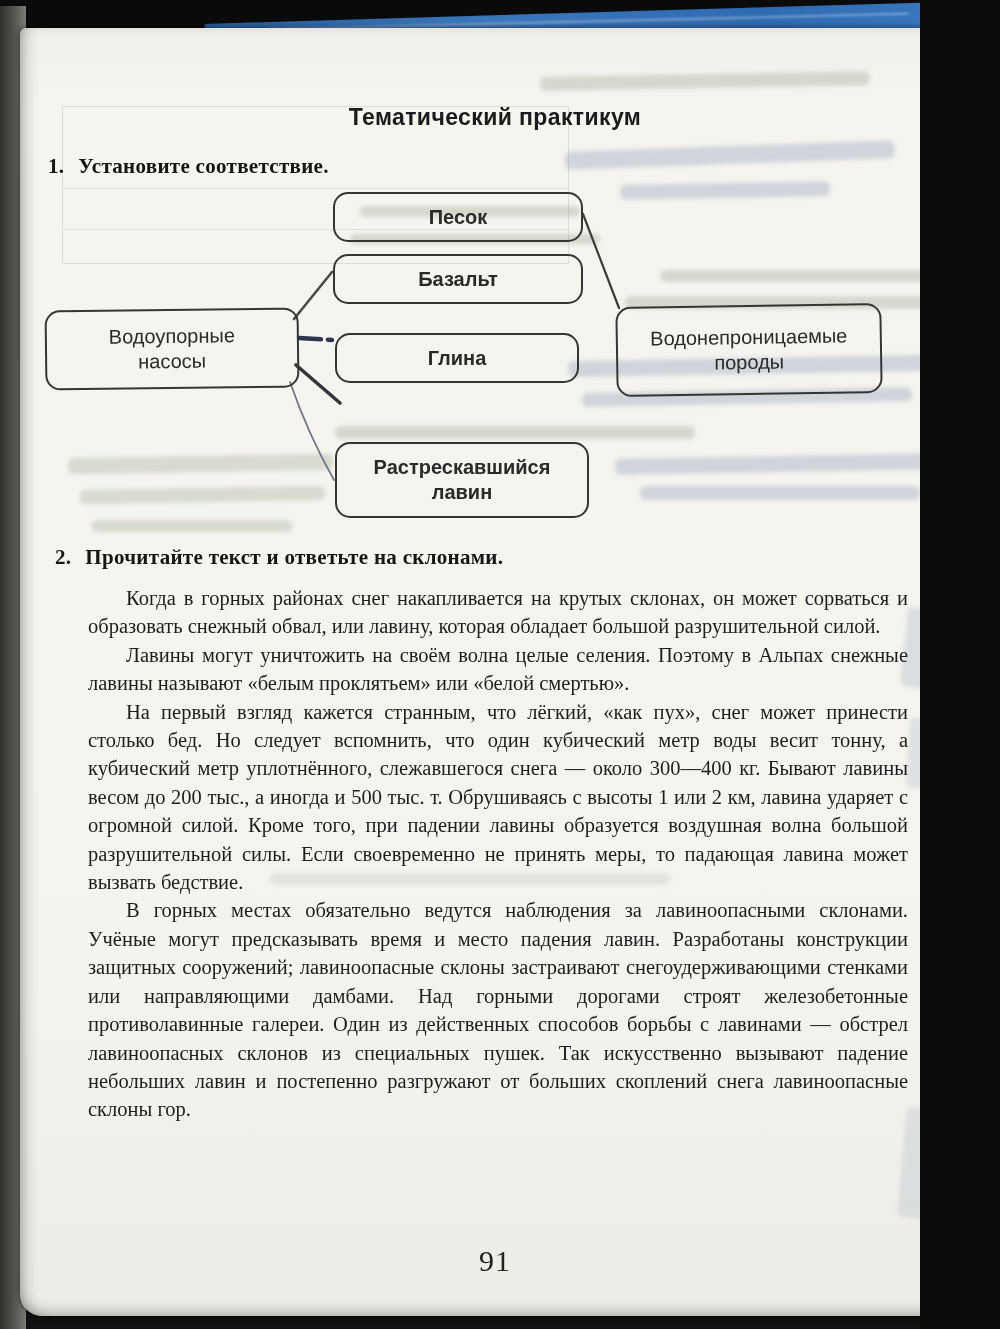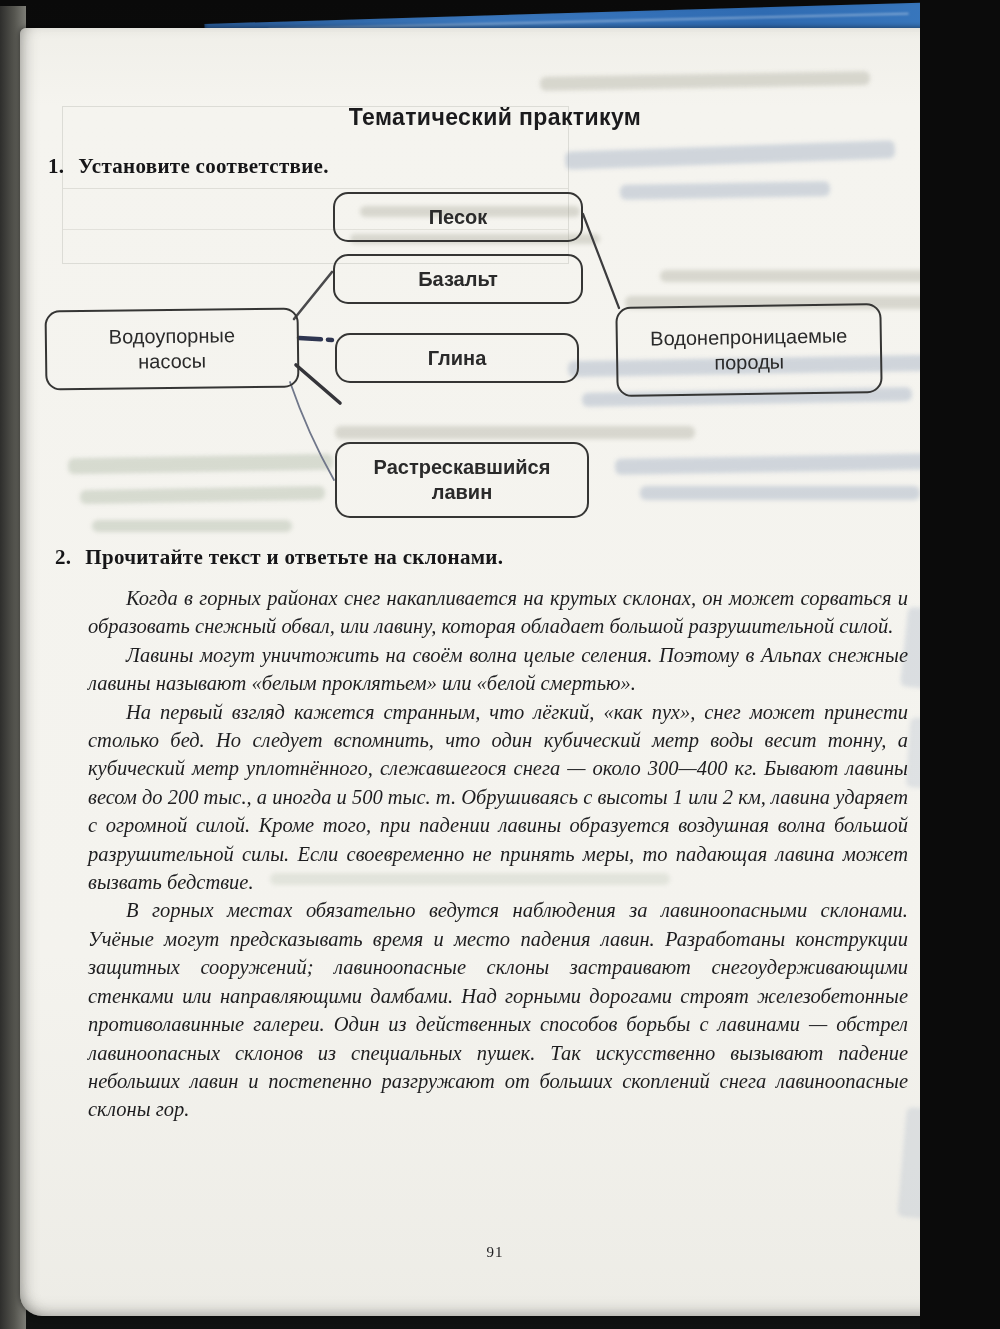--- a/index.html
+++ b/index.html
@@ -58,24 +58,24 @@
   .task-head{
     position:absolute;font-size:21px;font-weight:bold;color:#161618;letter-spacing:.3px;
   }
   .task-head .num{display:inline-block;margin-right:14px;}
   .t1{left:28px;top:126px;}
   .t2{left:35px;top:517px;}
   .bodytext{
     position:absolute;left:68px;top:556px;width:820px;
     font-size:20.5px;line-height:28.4px;color:#1d1d1f;text-align:justify;
   }
-  .bodytext p{margin:0;text-indent:38px;font-style:italic;}
+  .bodytext p{margin:0;text-indent:38px;}
   .pagenum{
     position:absolute;left:0;top:1216px;width:100%;text-align:center;
-    font-size:15px;color:#202022;letter-spacing:1px;
+    font-size:30px;color:#202022;letter-spacing:1px;
   }
   
   .dbox{
     position:absolute;display:flex;align-items:center;justify-content:center;
     border:2px solid #353534;border-radius:15px;background:transparent;
     font-family:"Liberation Sans", sans-serif;font-size:20px;color:#2a2a2a;
     text-align:center;line-height:1.25;
   }
   .b-item{width:246px;height:46px;font-weight:bold;}
   .b-pesok  {left:313px;top:164px;}

